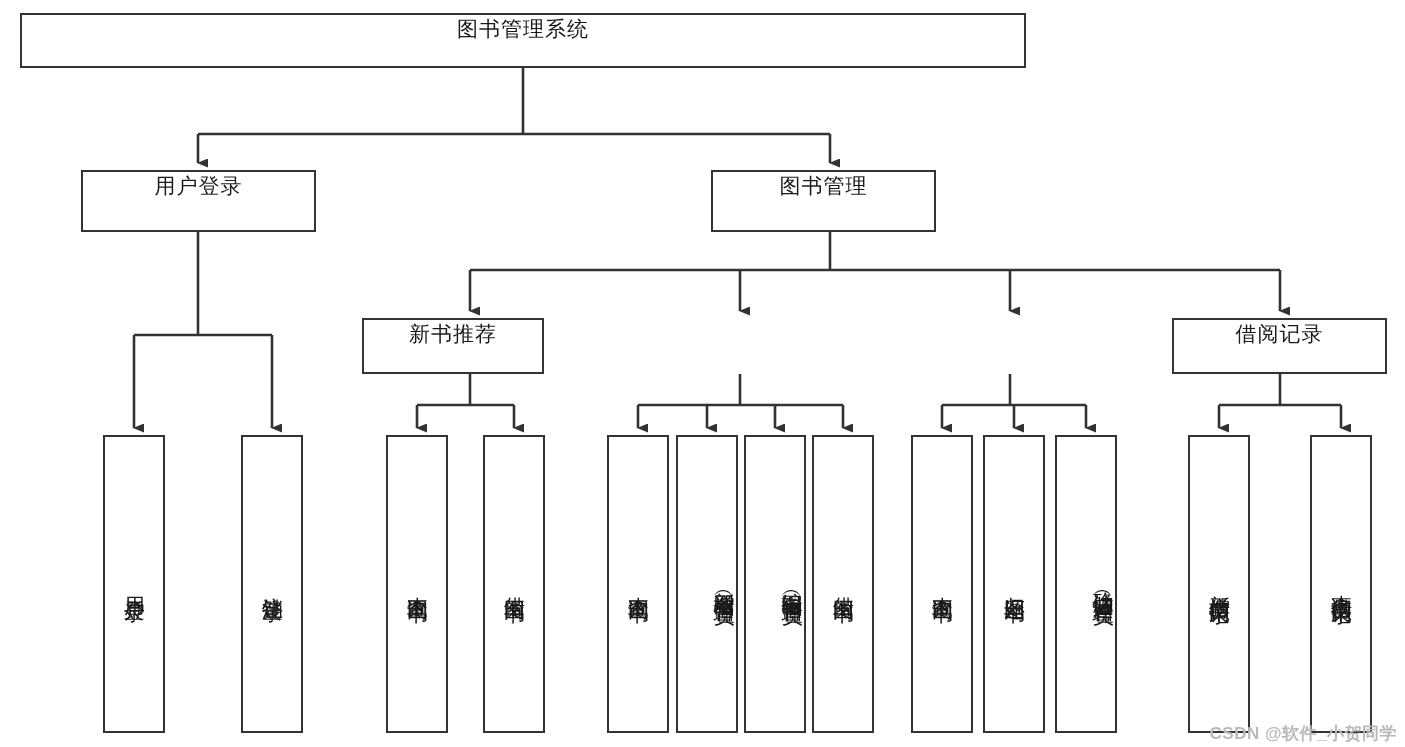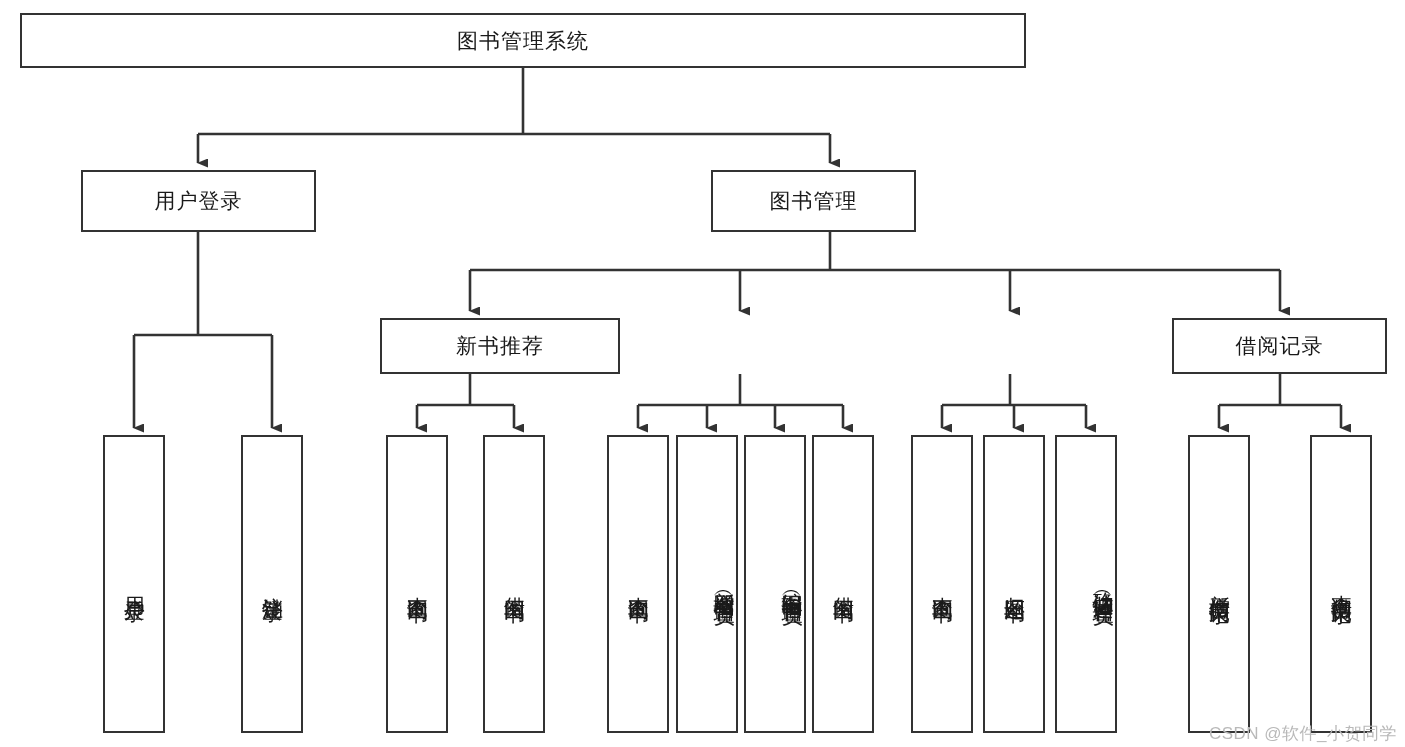--- a/index.html
+++ b/index.html
@@ -10,21 +10,20 @@
     overflow:hidden;
     position:relative;
   }
   #diagram{position:absolute;left:0;top:0;width:1405px;height:747px;}
   .node{
     position:absolute;
     box-sizing:border-box;
     border:2px solid #333333;
     background:#ffffff;
     display:flex;
-    align-items:center;
     justify-content:center;
     color:#1a1a1a;
     text-align:center;
   }
   .node.h{
     font-size:21px;
     letter-spacing:1px;
   }
   .node.v{
     writing-mode:vertical-rl;
@@ -41,20 +40,21 @@
   #root-box{left:20px;top:13px;width:1006px;height:55px;}
   #watermark{
     position:absolute;
     right:8px;
     bottom:2px;
     font-size:17px;
     color:#b9b9b9;
     letter-spacing:0.5px;
     white-space:nowrap;
     user-select:none;
+    font-weight:bold;
   }
   svg.links{position:absolute;left:0;top:0;width:1405px;height:747px;pointer-events:none;}
 </style>
 </head>
 <body>
 
 <div id="diagram">
 
   <svg class="links" viewBox="0 0 1405 747" xmlns="http://www.w3.org/2000/svg">
     <defs>
@@ -106,25 +106,25 @@
     </g>
   </svg>
 
   <div class="node h" id="root-box">
     <span class="node-label">图书管理系统</span>
   </div>
 
   <div class="node h" style="left:81px;top:170px;width:235px;height:62px;">
     <span class="node-label">用户登录</span>
   </div>
-  <div class="node h" style="left:711px;top:170px;width:205px;height:62px;">
+  <div class="node h" style="left:711px;top:170px;width:225px;height:62px;">
     <span class="node-label">图书管理</span>
   </div>
 
-  <div class="node h" style="left:380px;top:318px;width:240px;height:56px;">
+  <div class="node h" style="left:362px;top:318px;width:182px;height:56px;">
     <span class="node-label">新书推荐</span>
   </div>
   <div class="node h" style="left:1172px;top:318px;width:215px;height:56px;font-family:Liberation Mono, monospace;">
     <span class="node-label">借阅记录</span>
   </div>
 
   <div class="node v mid" style="left:103px;top:435px;width:62px;height:298px;">
     <span class="node-label">用户登录</span>
   </div>
   <div class="node v mid" style="left:241px;top:435px;width:62px;height:298px;">

